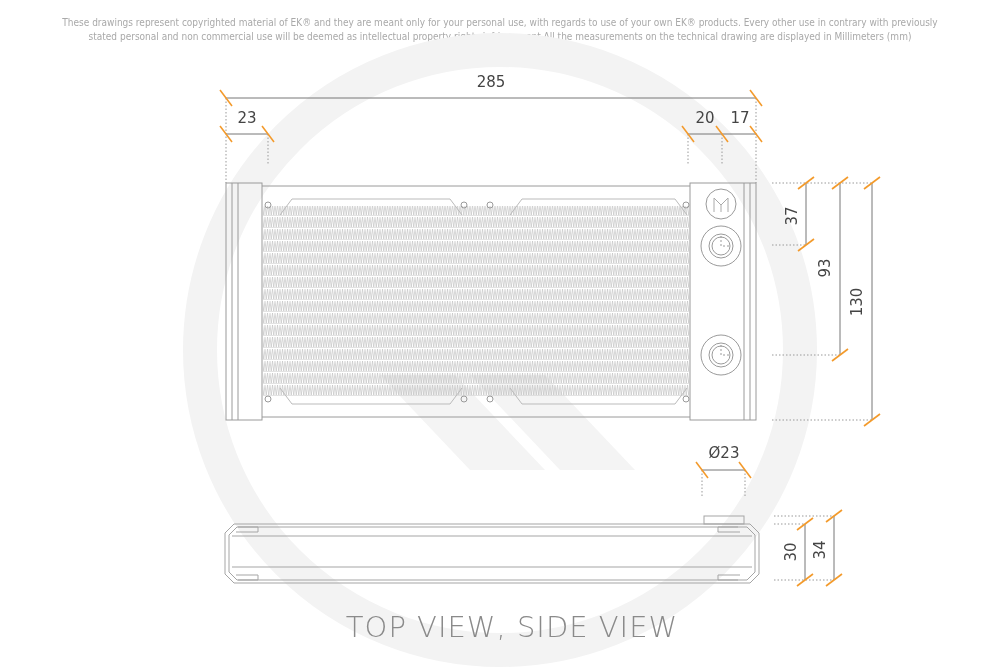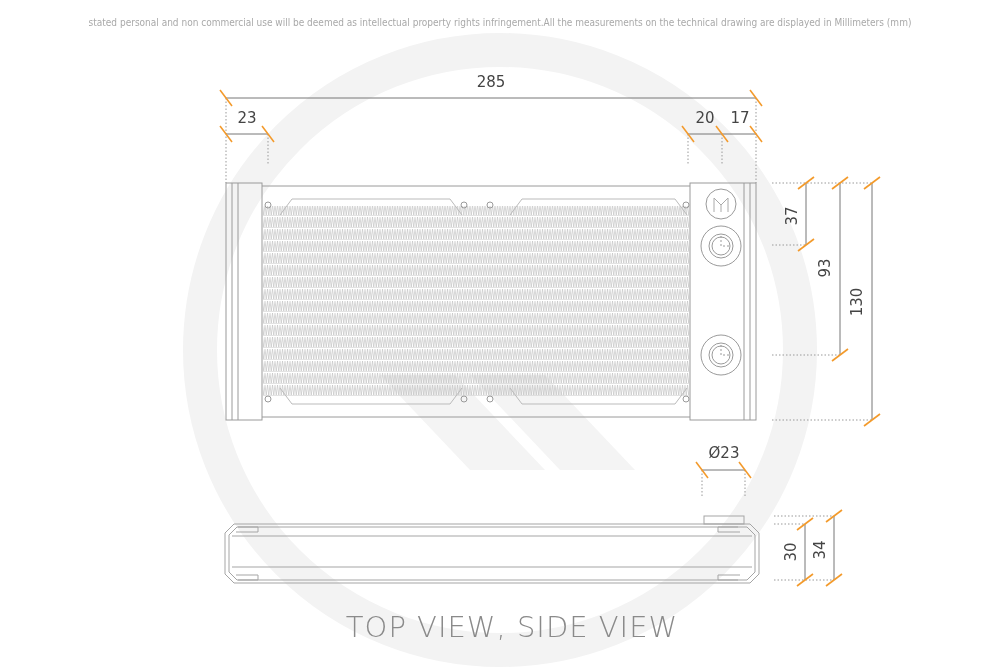--- a/index.html
+++ b/index.html
@@ -7,20 +7,21 @@
   .disclaimer{position:absolute;top:16px;left:0;width:1000px;text-align:center;font-size:10px;line-height:14px;color:#a9a9a9;}
   .disclaimer div{white-space:nowrap;}
   svg{position:absolute;left:0;top:0;}
   .dim{font-family:"DejaVu Sans",sans-serif;font-size:15px;fill:#444;}
   .footer{position:absolute;left:0;width:1000px;top:610px;text-align:center;font-size:29px;letter-spacing:1px;color:#8a8a8a;font-family:"DejaVu Sans",sans-serif;font-weight:300;padding-left:12px;}
 </style>
 </head>
 <body>
 
 <div class="disclaimer">
+  <div>These drawings represent copyrighted material of EK® and they are meant only for your personal use, with regards to use of  your own EK® products. Every other use in contrary with previously</div>
   <div>stated personal and non commercial use will be deemed as intellectual property rights infringement.All the measurements on the technical drawing are displayed in Millimeters (mm)</div>
 </div>
 
 <svg width="1000" height="667" viewBox="0 0 1000 667">
   <defs>
     <pattern id="fins" x="0" y="0" width="5" height="12" patternUnits="userSpaceOnUse">
       <path d="M0,1 L1.25,11 L2.5,1 L3.75,11 L5,1" fill="none" stroke="#c4c4c4" stroke-width="0.7"></path>
       <line x1="0" y1="11.5" x2="5" y2="11.5" stroke="#d0d0d0" stroke-width="0.6"></line>
     </pattern>
   </defs>

